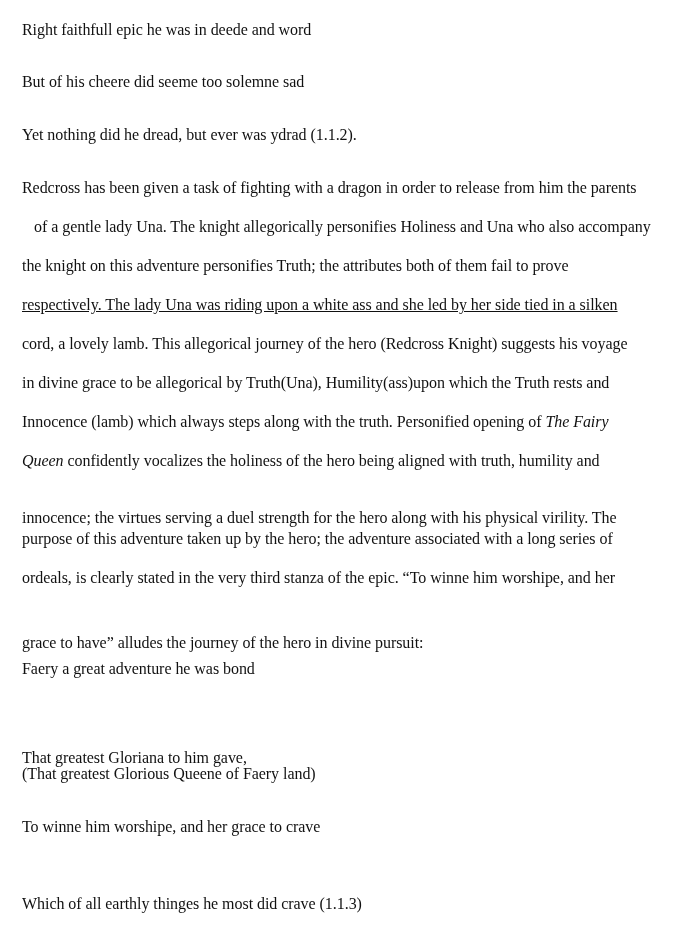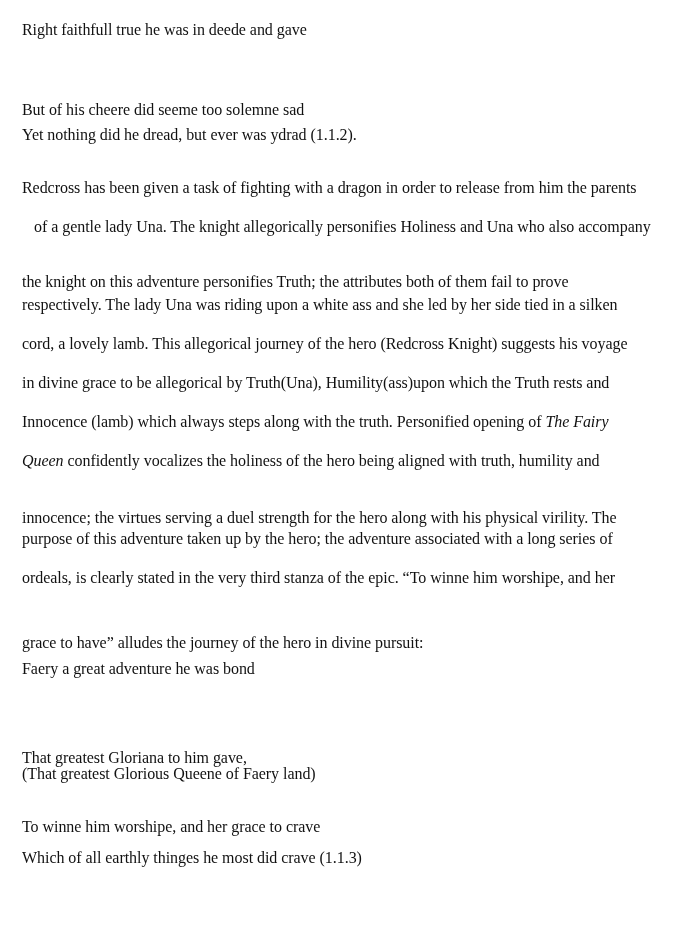--- a/index.html
+++ b/index.html
@@ -25,40 +25,40 @@
     }
     .verse { }
     .prose { }
     em { font-style: italic; }
   </style>
 </head>
 <body>
 
 <div>
 
-  <div class="line verse" style="top:20px;">Right faithfull true he was in deede and gave</div>
-  <div class="line verse" style="top:72px;margin-top:28px;">But of his cheere did seeme too solemne sad</div>
+  <div class="line verse" style="top:20px;">Right faithfull epic he was in deede and word</div>
+  <div class="line verse" style="top:72px;">But of his cheere did seeme too solemne sad</div>
   <div class="line verse" style="top:125px;">Yet nothing did he dread, but ever was ydrad (1.1.2).</div>
 
   <div class="line prose" style="top:178px;">Redcross has been given a task of fighting with a dragon in order to release from him the parents</div>
   <div class="line prose" style="top:217px;margin-left:12px;">of a gentle lady Una. The knight allegorically personifies Holiness and Una who also accompany</div>
-  <div class="line prose" style="top:256px;margin-top:16px;">the knight on this adventure personifies Truth; the attributes both of them fail to prove</div>
-  <div class="line prose" style="top:295px;">respectively. The lady Una was riding upon a white ass and she led by her side tied in a silken</div>
+  <div class="line prose" style="top:256px;">the knight on this adventure personifies Truth; the attributes both of them fail to prove</div>
+  <div class="line prose" style="top:295px;text-decoration:underline;">respectively. The lady Una was riding upon a white ass and she led by her side tied in a silken</div>
   <div class="line prose" style="top:334px;">cord, a lovely lamb. This allegorical journey of the hero (Redcross Knight) suggests his voyage</div>
   <div class="line prose" style="top:373px;">in divine grace to be allegorical by Truth(Una), Humility(ass)upon which the Truth rests and</div>
   <div class="line prose" style="top:412px;">
     <span>Innocence (lamb) which always steps along with the truth. Personified opening of </span><em>The Fairy</em>
   </div>
   <div class="line prose" style="top:451px;">
     <em>Queen</em><span> confidently vocalizes the holiness of the hero being aligned with truth, humility and</span>
   </div>
   <div class="line prose" style="top:490px;margin-top:18px;">innocence; the virtues serving a duel strength for the hero along with his physical virility. The</div>
   <div class="line prose" style="top:529px;">purpose of this adventure taken up by the hero; the adventure associated with a long series of</div>
   <div class="line prose" style="top:568px;">ordeals, is clearly stated in the very third stanza of the epic. “To winne him worshipe, and her</div>
   <div class="line prose" style="top:633px;">grace to have” alludes the journey of the hero in divine pursuit:</div>
 
   <div class="line verse" style="top:659px;">Faery a great adventure he was bond</div>
   <div class="line verse" style="top:748px;">That greatest Gloriana to him gave,</div>
   <div class="line verse" style="top:764px;">(That greatest Glorious Queene of Faery land)</div>
   <div class="line verse" style="top:817px;">To winne him worshipe, and her grace to crave</div>
-  <div class="line verse" style="top:848px;">Which of all earthly thinges he most did crave (1.1.3)</div>
+  <div class="line verse" style="top:894px;">Which of all earthly thinges he most did crave (1.1.3)</div>
 
 </div>
 
 </body></html>

